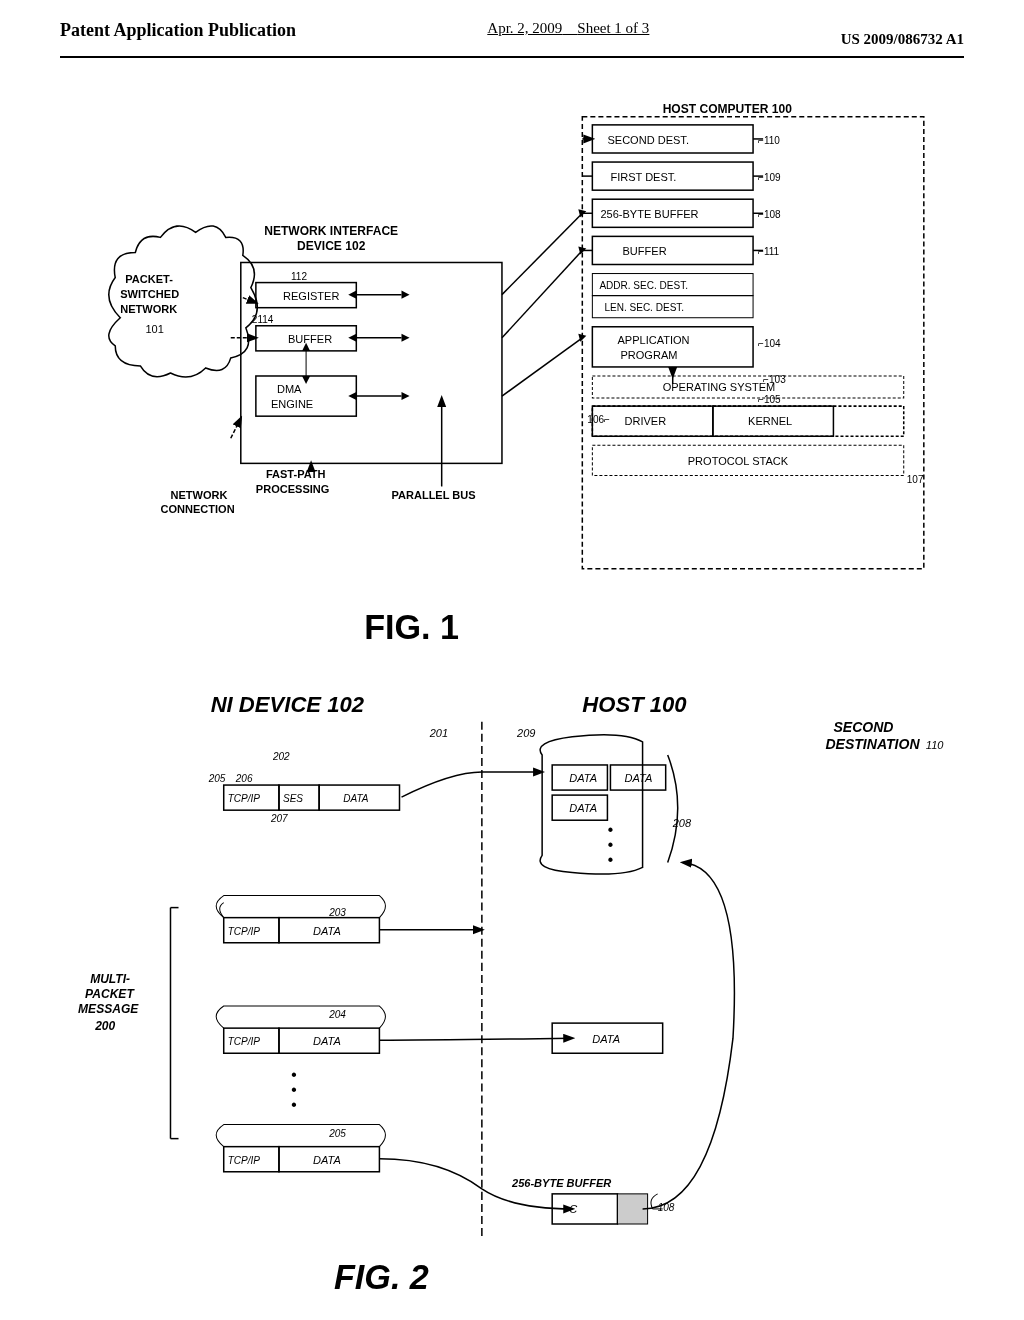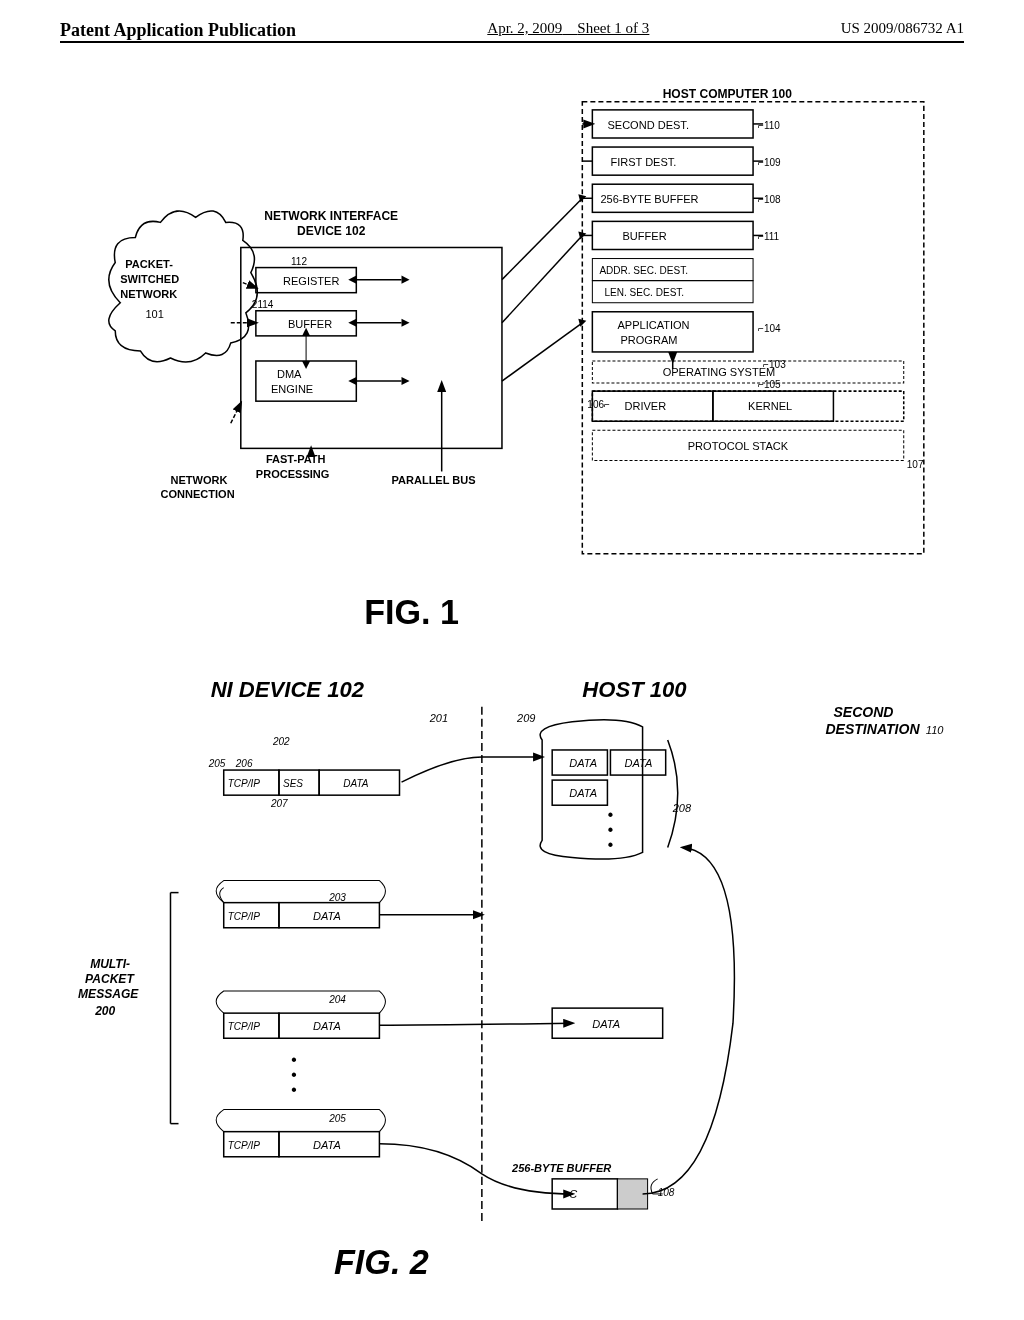--- a/index.html
+++ b/index.html
@@ -19,34 +19,36 @@
       padding: 20px 60px;
       position: relative;
     }
 
     
     .header {
       display: flex;
       justify-content: space-between;
       align-items: flex-start;
       border-bottom: 2px solid #000;
+      padding-bottom: 8px;
       margin-bottom: 30px;
     }
     .header-left {
       font-weight: bold;
       font-size: 18px;
     }
     .header-center {
       font-size: 15px;
       text-align: center;
       text-decoration: underline;
     }
     .header-right {
       font-size: 15px;
-      font-weight: normal;
+      font-weight: bold;
+      margin-top: 11px;
     }
 
     
     .fig1-container {
       position: relative;
       width: 100%;
       height: 580px;
       margin-bottom: 10px;
     }
 

